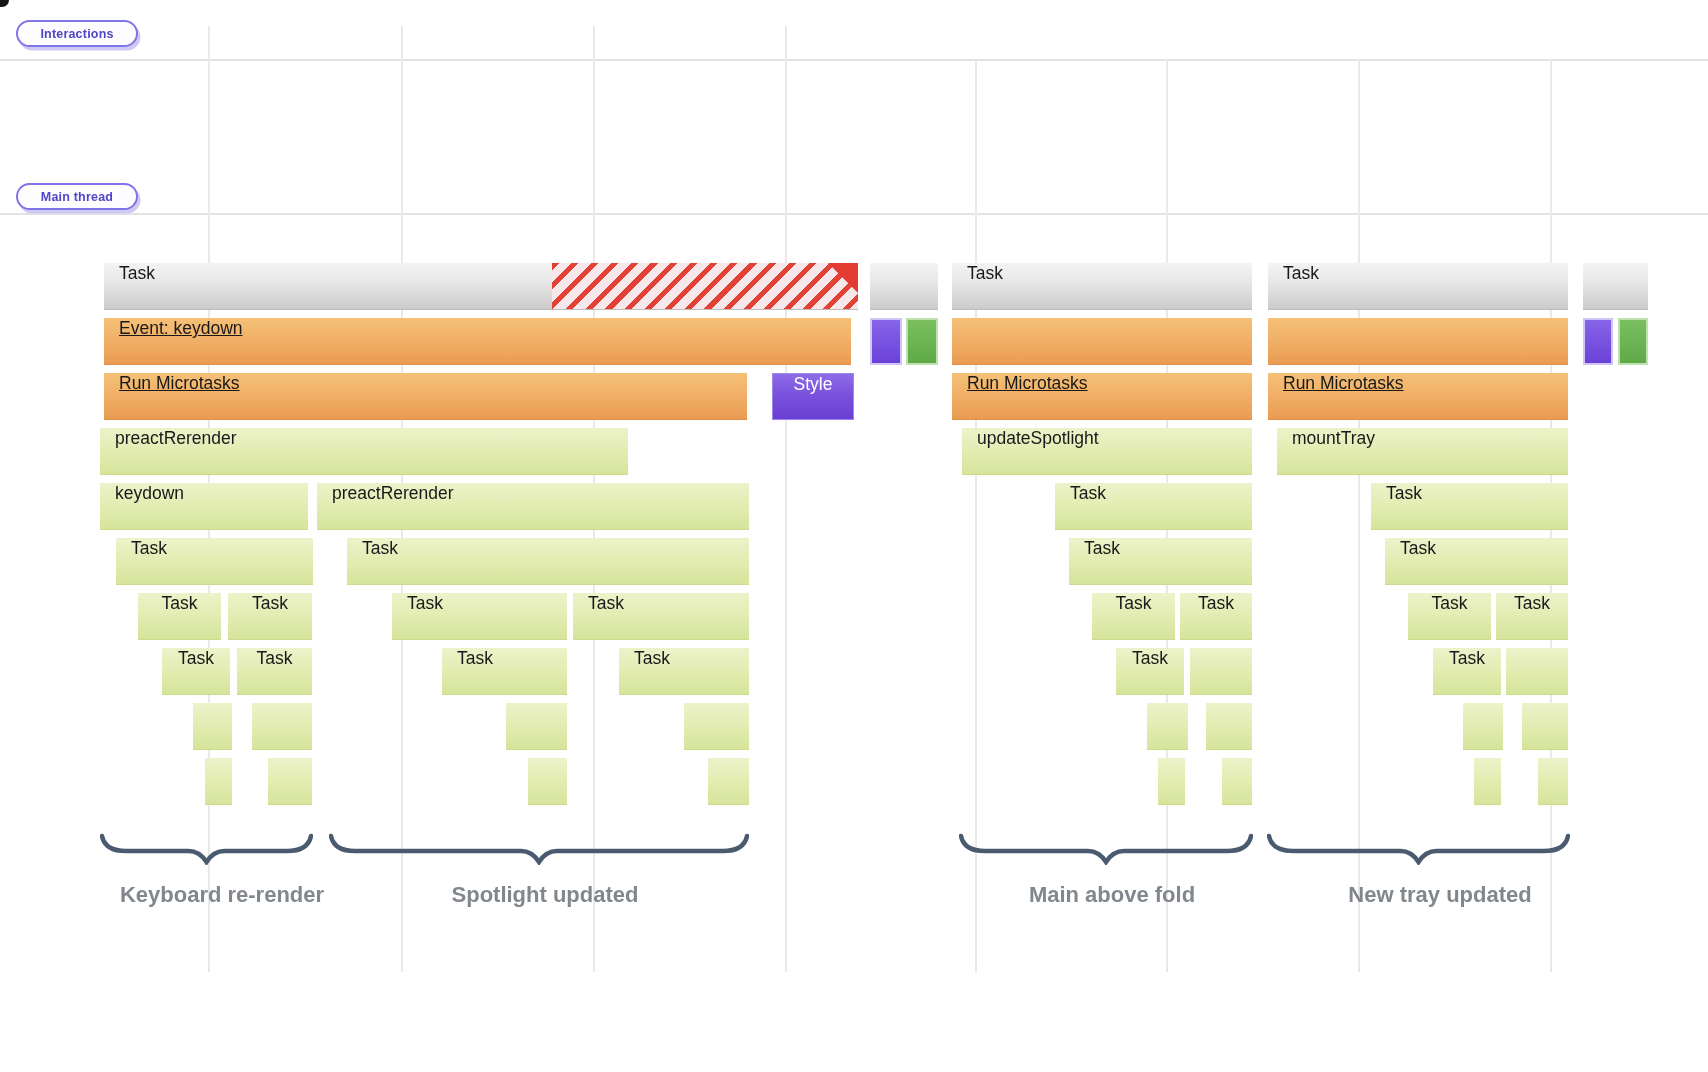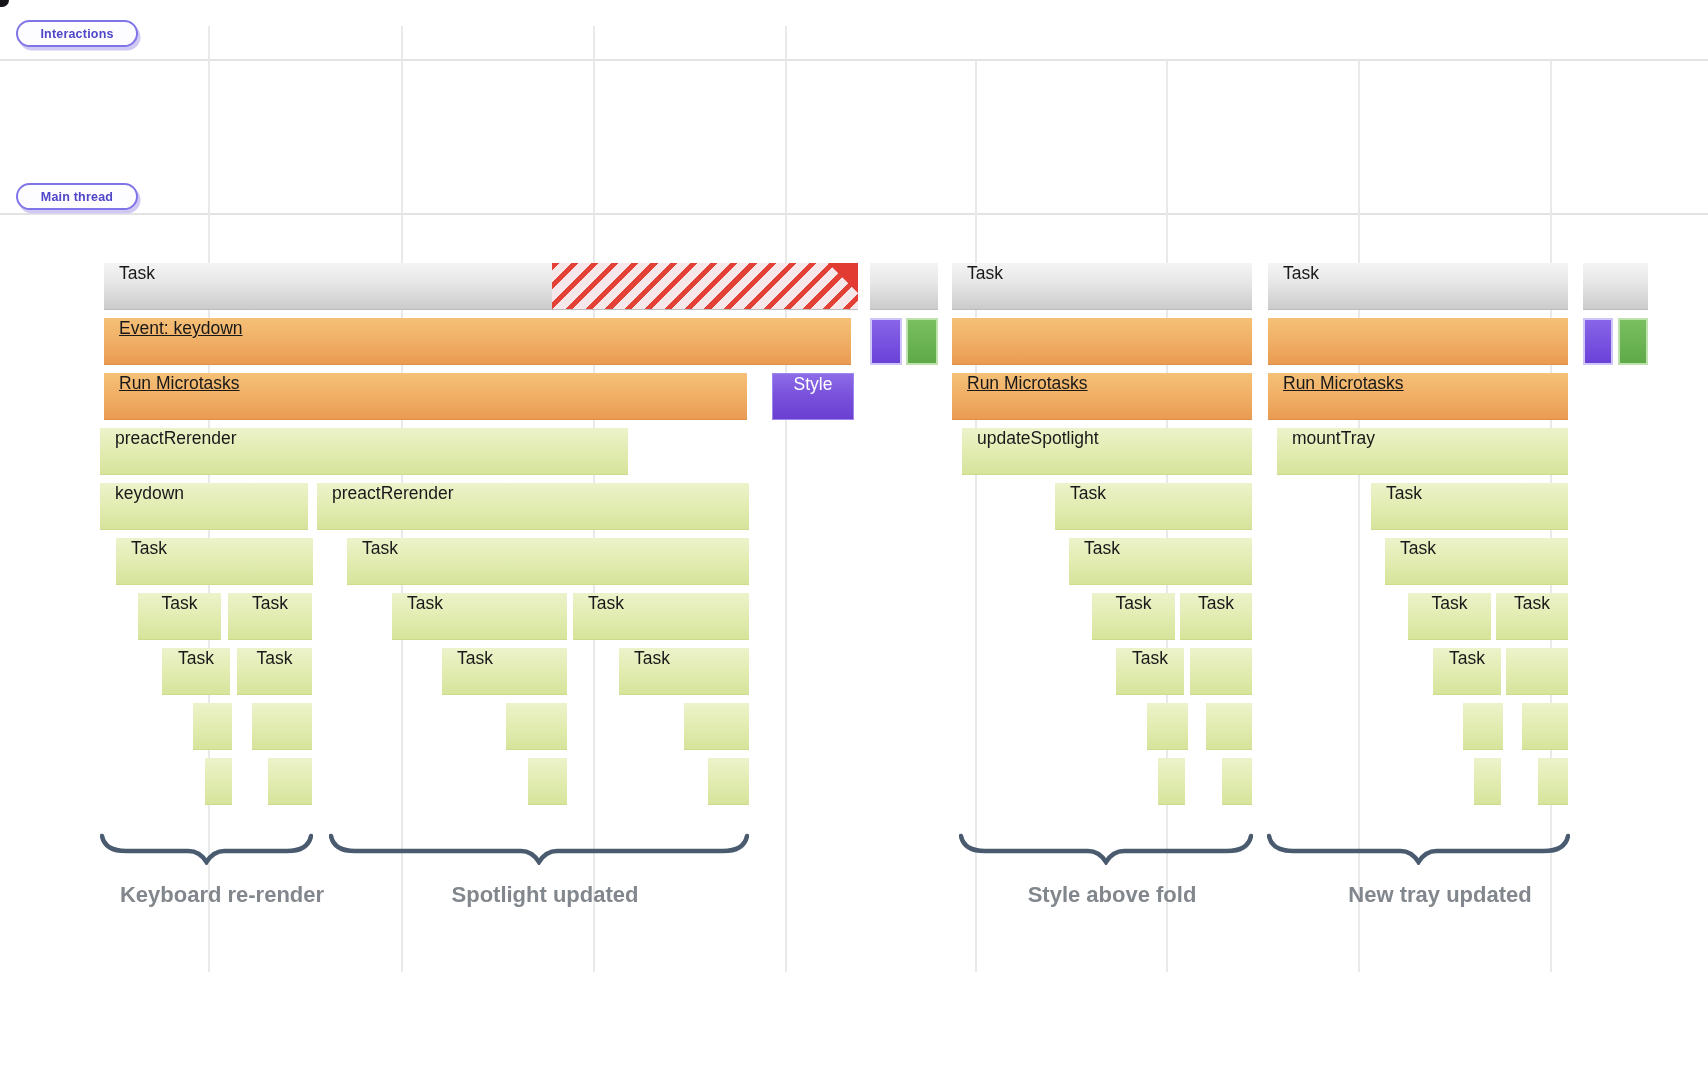--- a/index.html
+++ b/index.html
@@ -201,19 +201,19 @@
         <path d="M2,3 Q5,18 26,18 L88.5,18 Q99.5,18 106.5,29 Q113.5,18 124.5,18 L187,18 Q208,18 211,3" fill="none" stroke="#4a5b70" stroke-width="4.5" stroke-linecap="round"></path>
       </svg>
       <div class="group-label" style="left: 222px;">Keyboard re-render</div>
       <svg width="420" height="32" class="brace" style="left: 329px;">
         <path d="M2,3 Q5,18 26,18 L192,18 Q203,18 210,29 Q217,18 228,18 L394,18 Q415,18 418,3" fill="none" stroke="#4a5b70" stroke-width="4.5" stroke-linecap="round"></path>
       </svg>
       <div class="group-label" style="left: 545px;">Spotlight updated</div>
       <svg width="294" height="32" class="brace" style="left: 959px;">
         <path d="M2,3 Q5,18 26,18 L129,18 Q140,18 147,29 Q154,18 165,18 L268,18 Q289,18 292,3" fill="none" stroke="#4a5b70" stroke-width="4.5" stroke-linecap="round"></path>
       </svg>
-      <div class="group-label" style="left: 1112px;">Style above fold</div>
+      <div class="group-label" style="left: 1112px;">Main above fold</div>
       <svg width="303" height="32" class="brace" style="left: 1267px;">
         <path d="M2,3 Q5,18 26,18 L133.5,18 Q144.5,18 151.5,29 Q158.5,18 169.5,18 L277,18 Q298,18 301,3" fill="none" stroke="#4a5b70" stroke-width="4.5" stroke-linecap="round"></path>
       </svg>
       <div class="group-label" style="left: 1440px;">New tray updated</div>
     </div>
 </div>
 
 </body></html>

